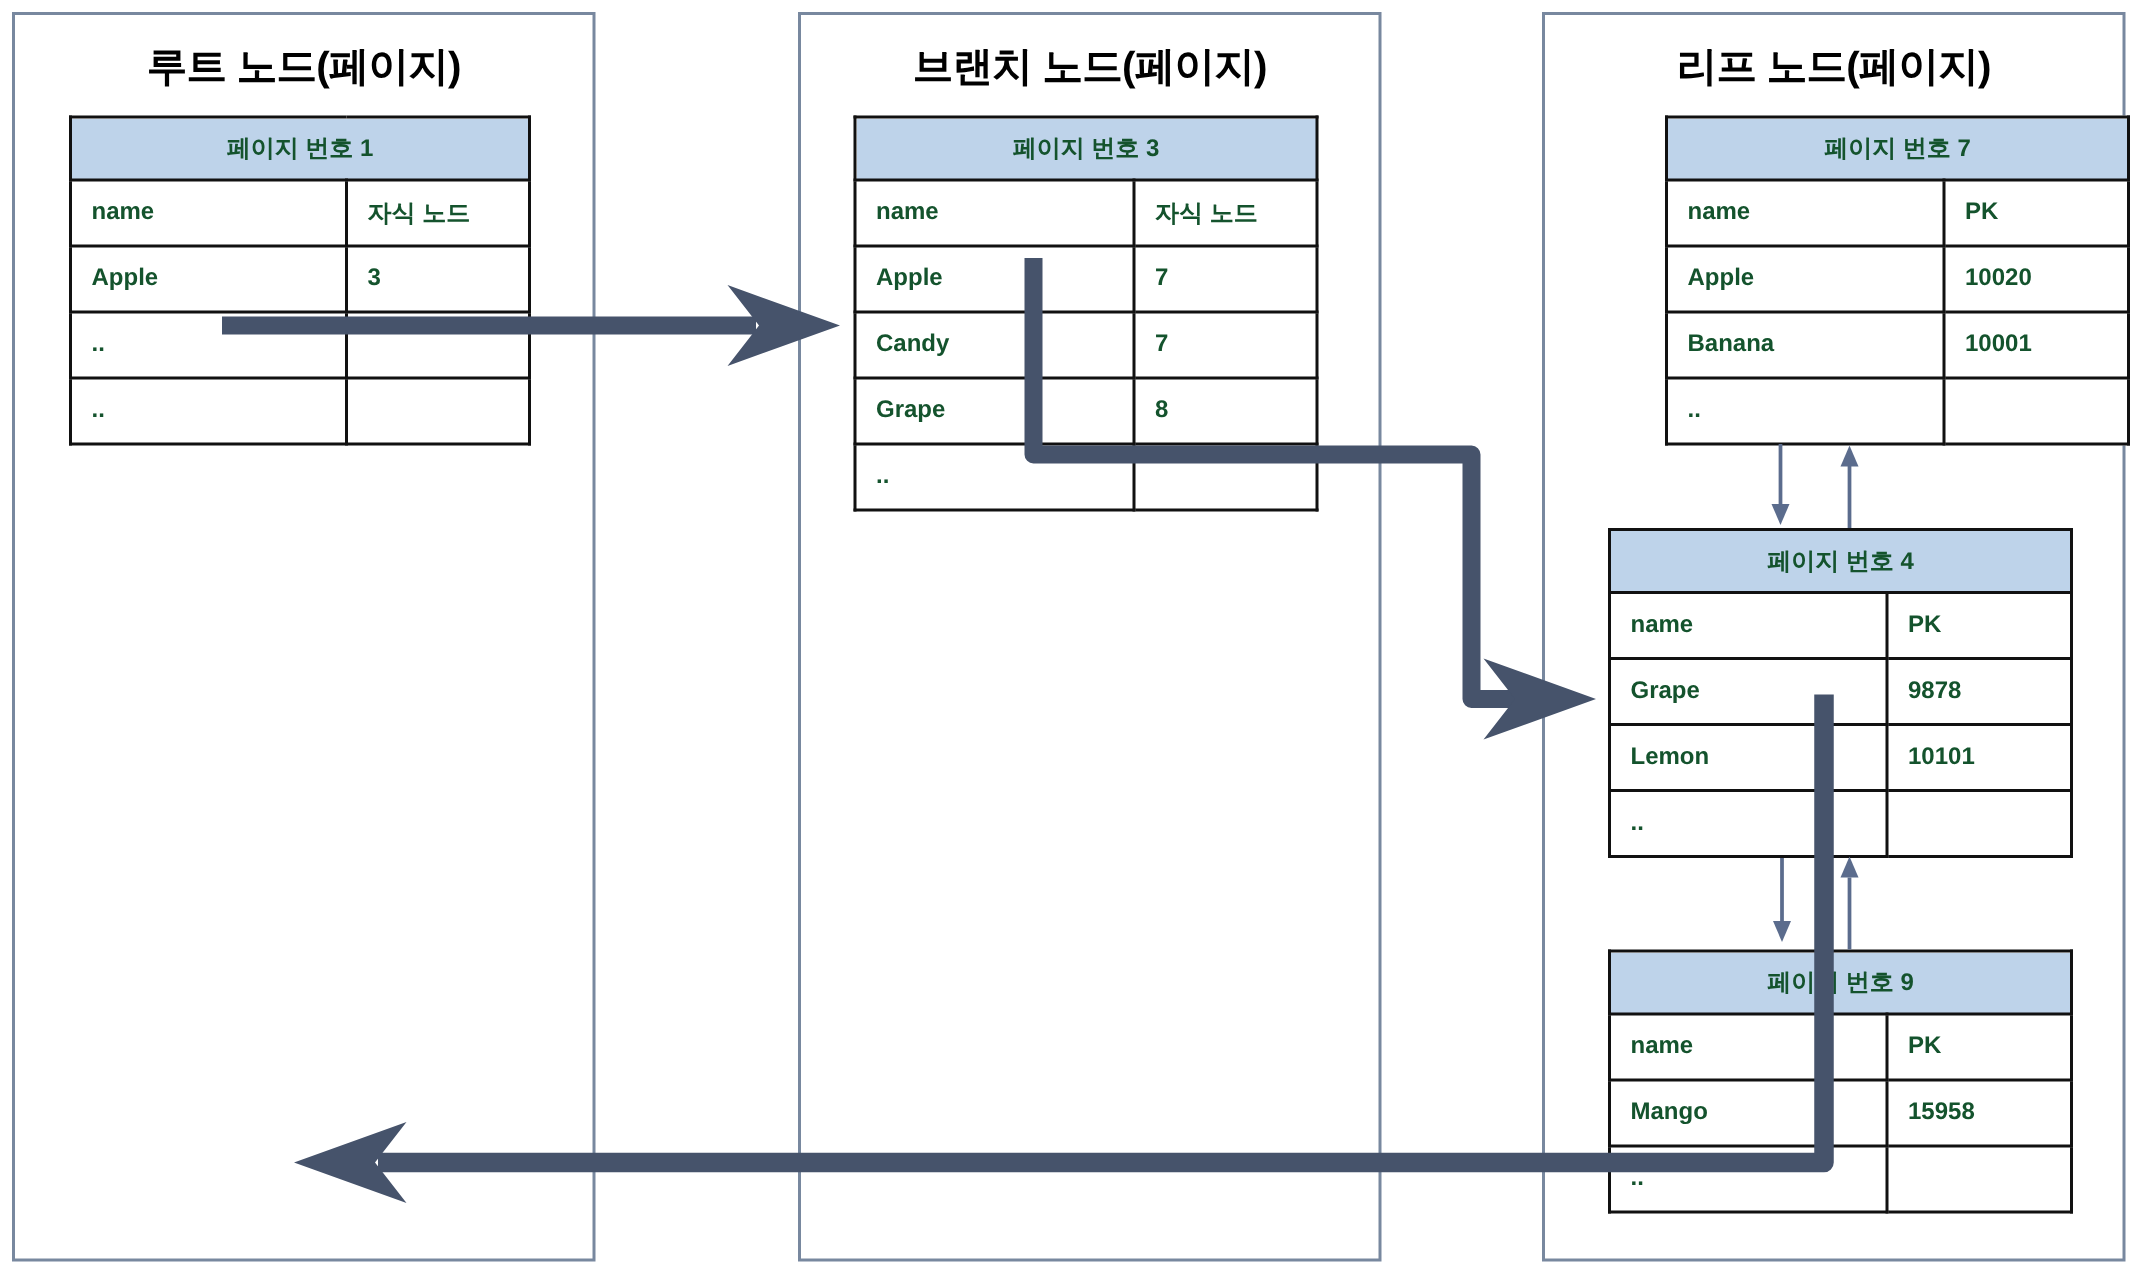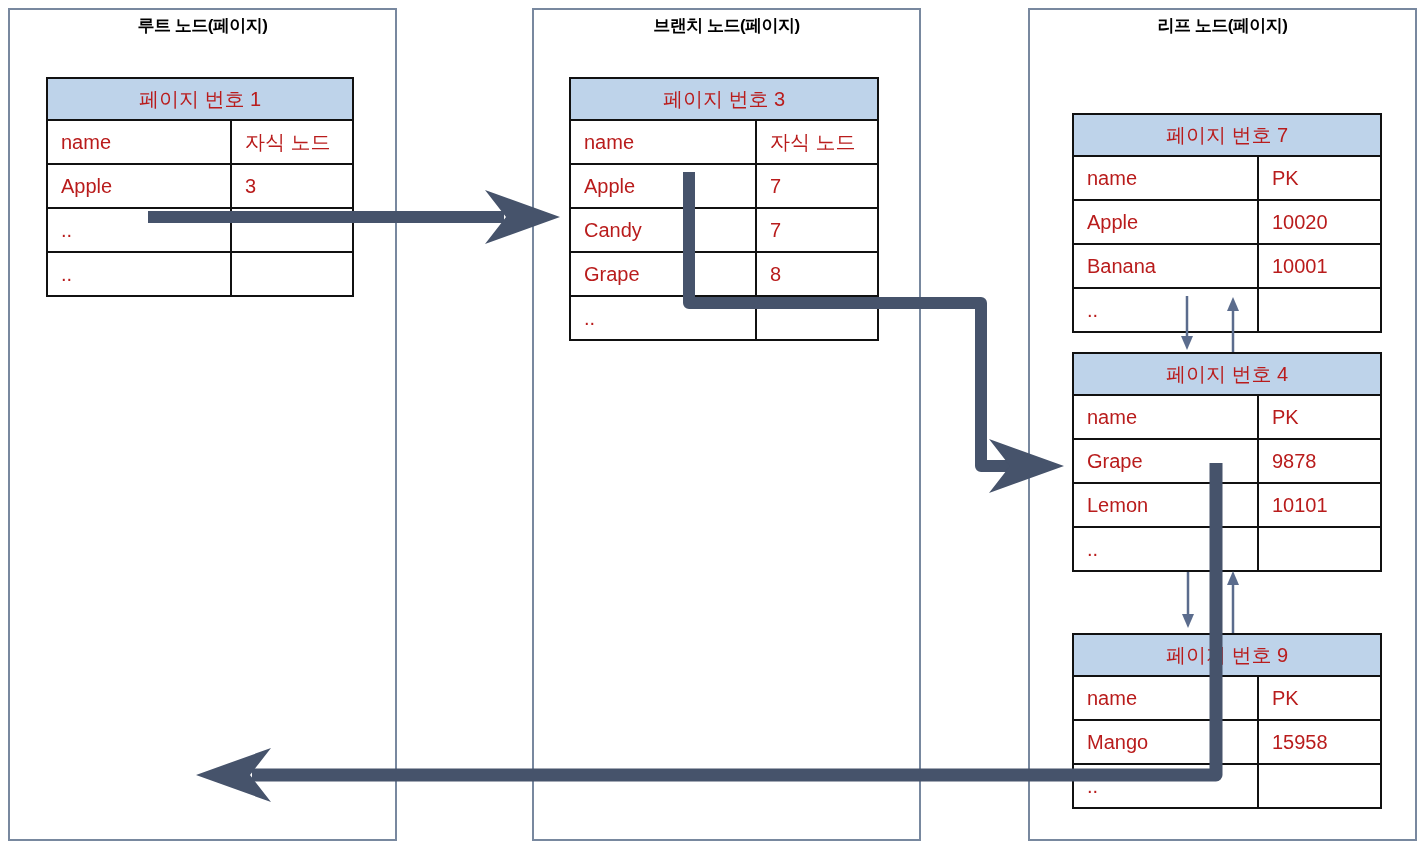--- a/index.html
+++ b/index.html
@@ -9,31 +9,31 @@
   }
   .panel {
     position:absolute; top:8px; height:833px; width:389px;
     border:2px solid var(--panel-border,#78889f); background:#fff;
     box-sizing:border-box;
   }
   .panel-root   { left:8px; }
   .panel-branch { left:532px; }
   .panel-leaf   { left:1028px; }
   .panel-title {
-    margin-top:4px; text-align:center;
-    font-size:17px; font-weight:bold; letter-spacing:-0.5px;
+    margin-top:16px; text-align:center;
+    font-size:27px; font-weight:bold; letter-spacing:-0.5px;
     white-space:nowrap;
   }
   table.ntable {
     position:absolute; border-collapse:collapse; table-layout:fixed;
     background:#fff; z-index:2;
   }
   .ntable th, .ntable td {
     border:2px solid var(--table-border,#111);
-    font-weight:normal; font-size:20px; color:#b91c1c;
+    font-weight:bold; font-size:16px; color:#14532d;
     box-sizing:border-box; overflow:hidden; white-space:nowrap;
   }
   .ntable th {
     background:var(--table-header-fill,#bed3ea);
     height:42px; text-align:center; padding:0;
   }
   .ntable td { height:44px; padding:0 12px 0 13px; text-align:left; }
   svg.arrow-layer {
     position:absolute; left:0; top:0; width:1424px; height:849px;
     z-index:5; pointer-events:none;
@@ -107,21 +107,21 @@
       <td>Grape</td>
       <td>8</td>
     </tr>
     <tr>
       <td>..</td>
       <td></td>
     </tr>
   </tbody>
     </table>
 
-  <table class="ntable" style="left:1072px; top:77px; width:308px;margin-top:36px;">
+  <table class="ntable" style="left:1110px; top:77px; width:308px;">
     <colgroup>
         <col style="width:185px">
         <col style="width:123px">
       </colgroup>
     <tbody>
         <tr>
       <th colspan="2">페이지 번호 7</th>
     </tr>
     <tr>
       <td>name</td>

